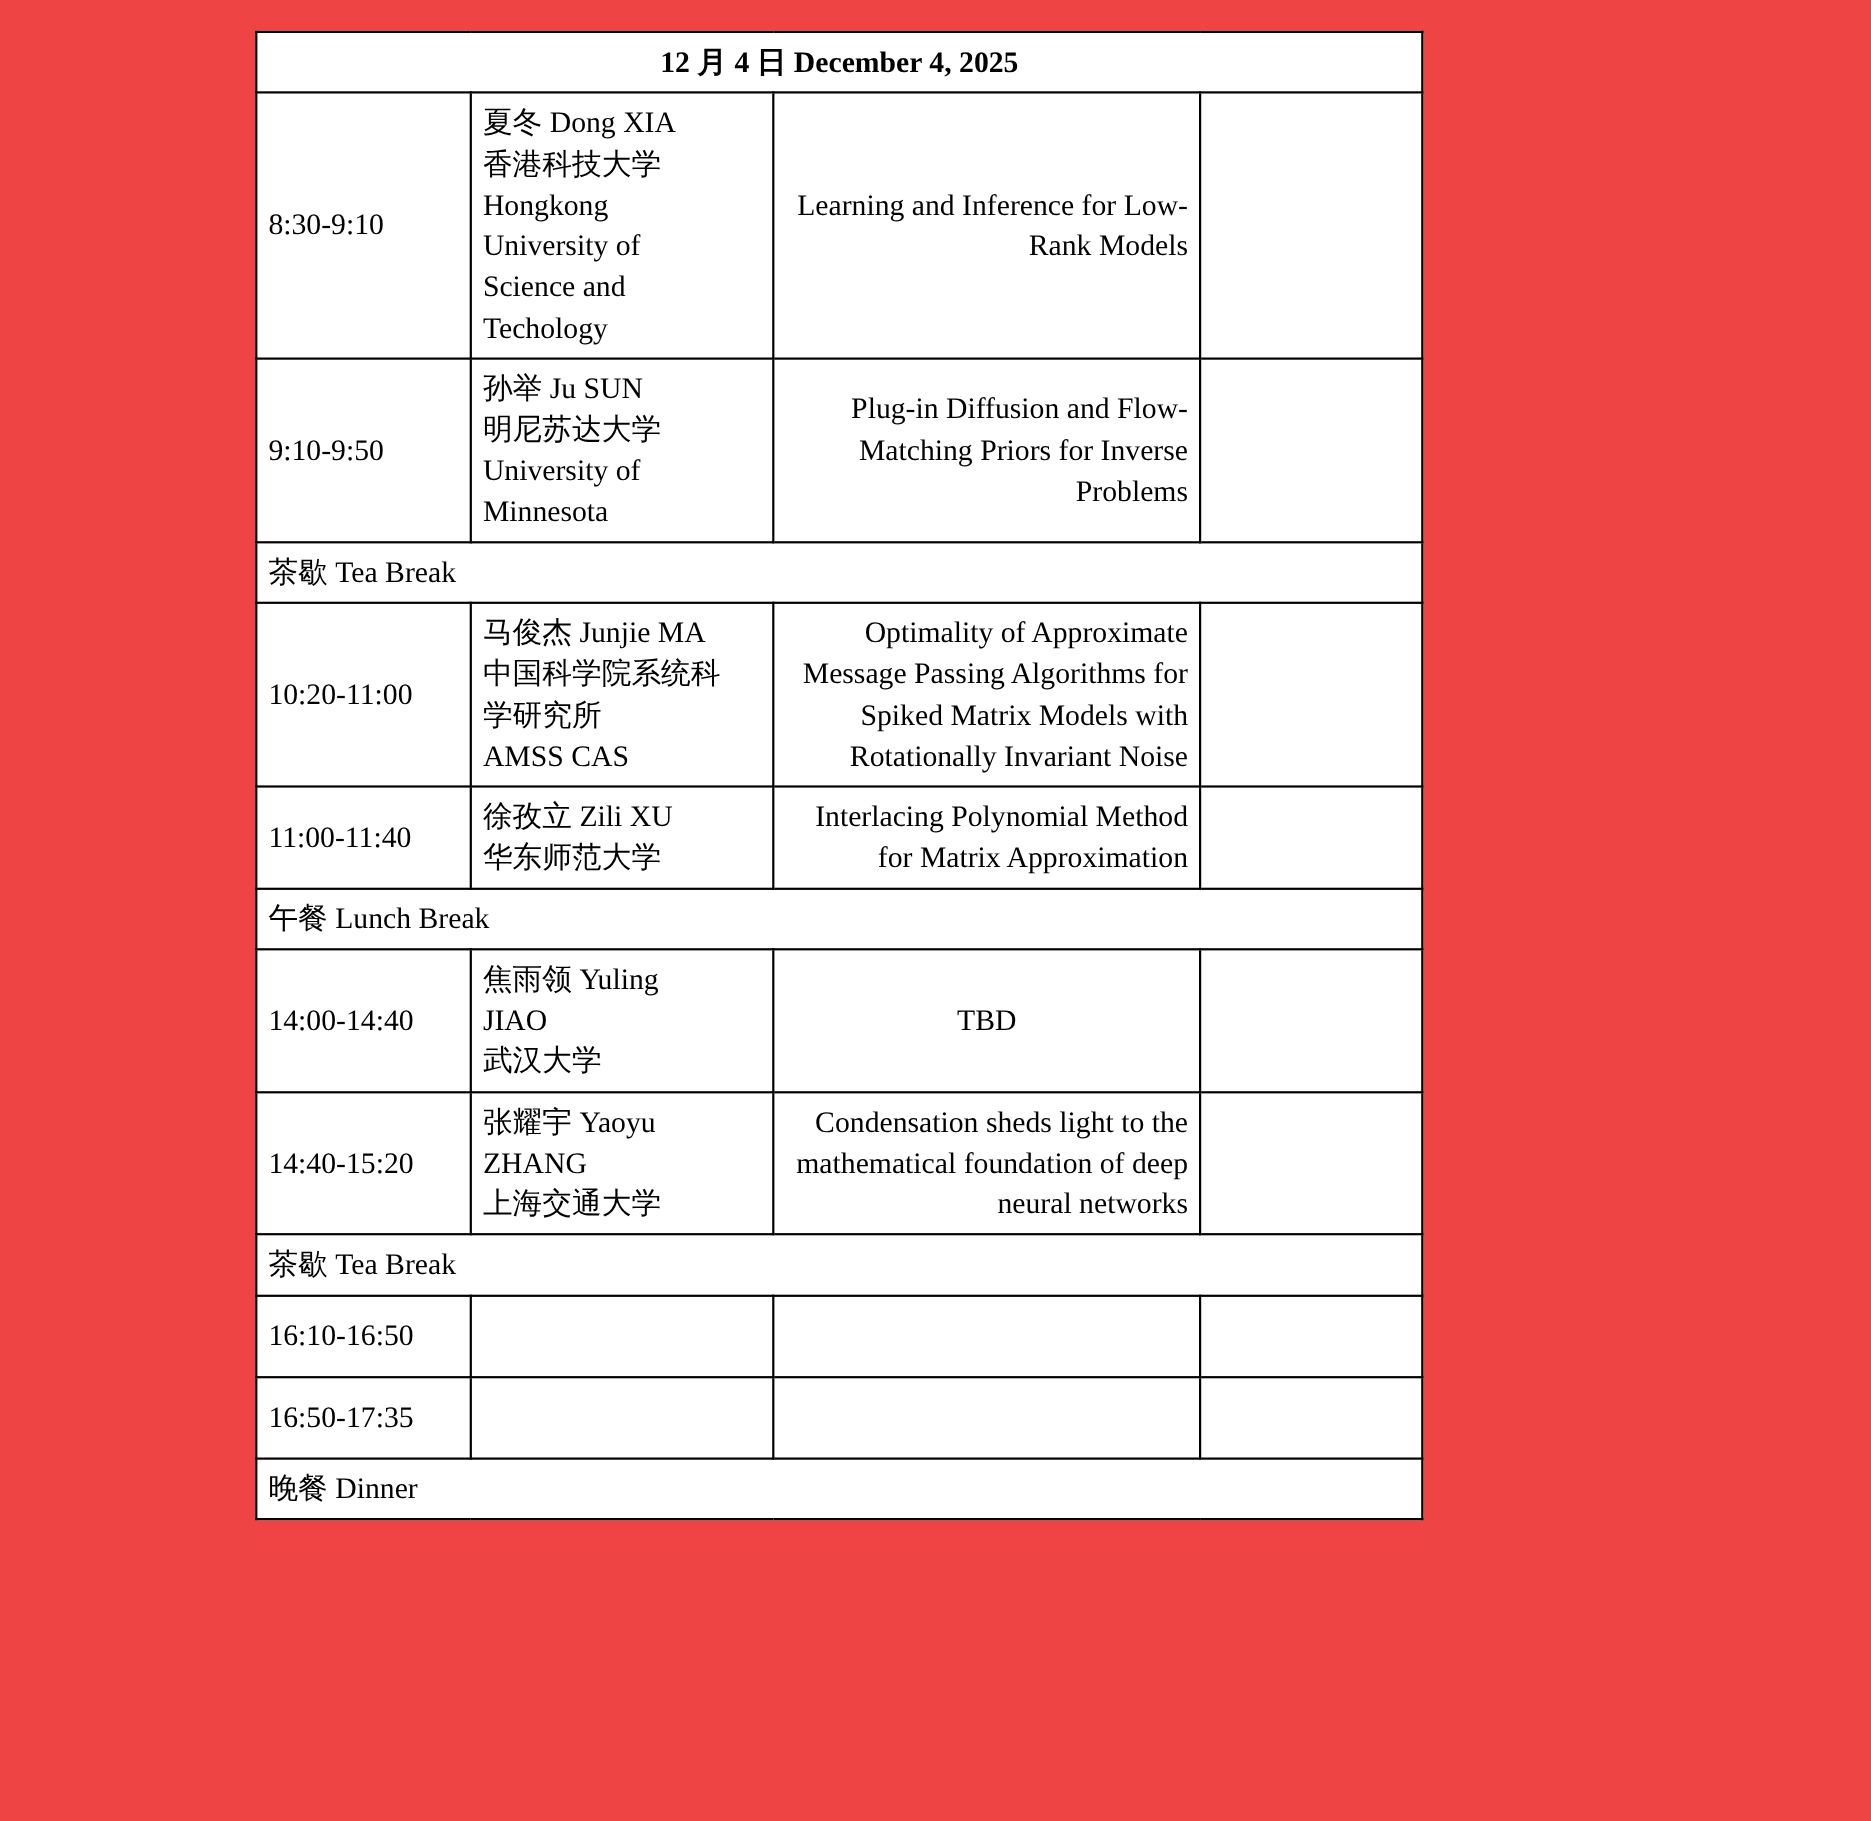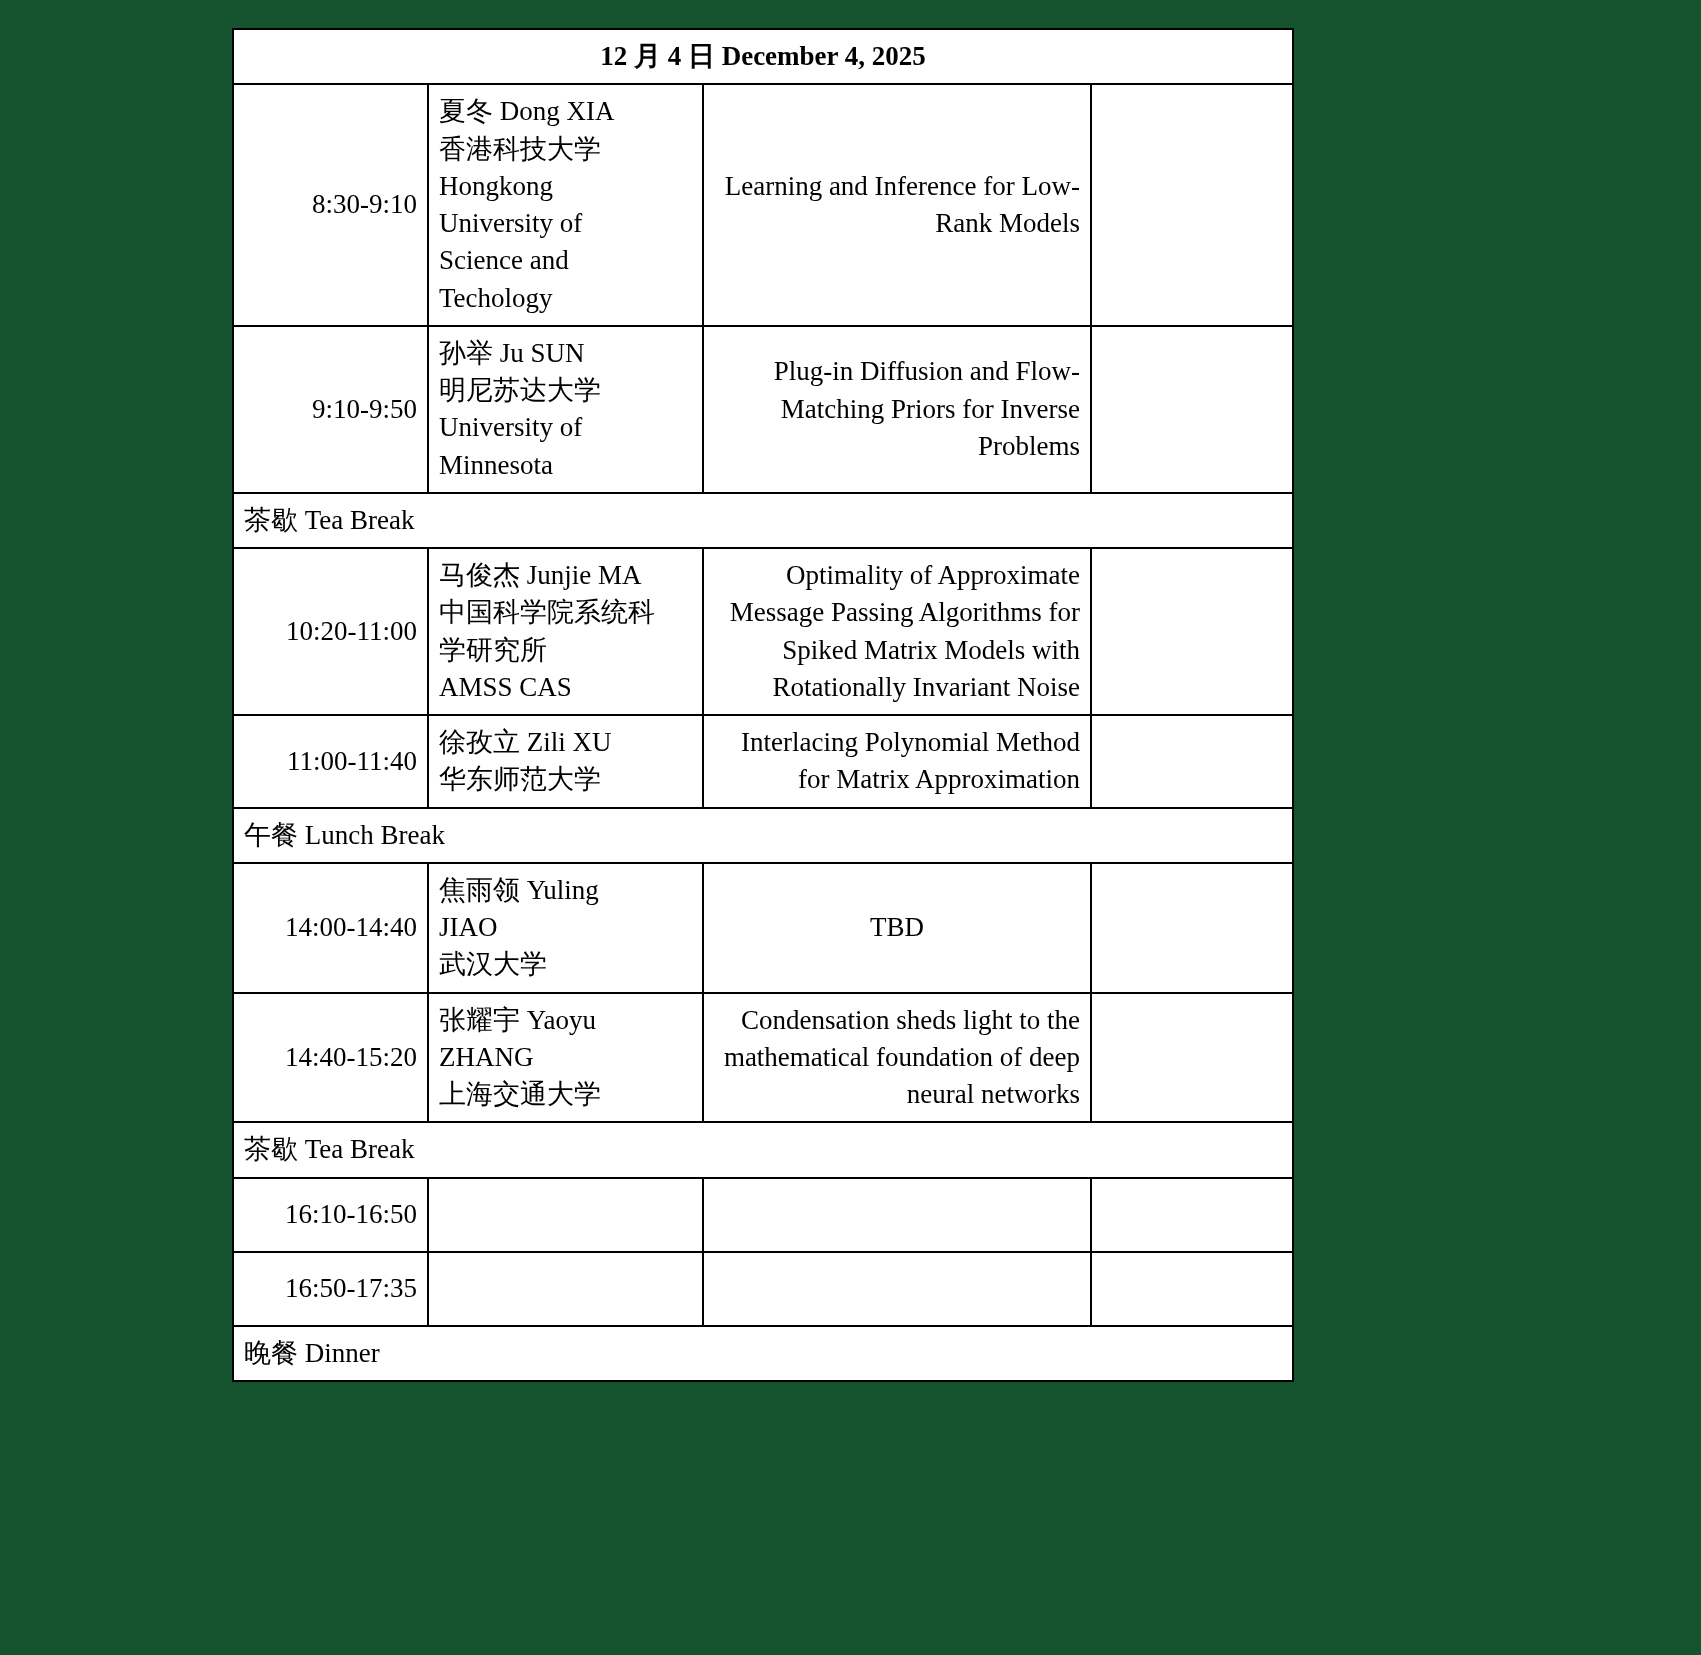--- a/index.html
+++ b/index.html
@@ -12,21 +12,21 @@
     height: 1655px;
     font-family: "Liberation Serif", "DejaVu Serif", serif;
     color: #000000;
     -webkit-font-smoothing: antialiased;
   }
 
   .page {
     position: relative;
     width: 1701px;
     height: 1655px;
-    background: #14532d;
+    background: #ef4444;
   }
 
   .schedule-wrap {
     position: absolute;
     left: 232px;
     top: 28px;
     width: 1060px;
   }
 
   table.schedule {
@@ -61,21 +61,21 @@
   }
 
   td.col-head {
     text-align: center;
     font-size: 29px;
     padding-top: 18px;
     padding-bottom: 18px;
   }
 
   td.time-cell {
-    text-align: right;
+    text-align: left;
     font-size: 27px;
     white-space: nowrap;
   }
 
   td.speaker-cell {
     text-align: left;
     font-size: 28px;
     line-height: 1.42;
   }
 

